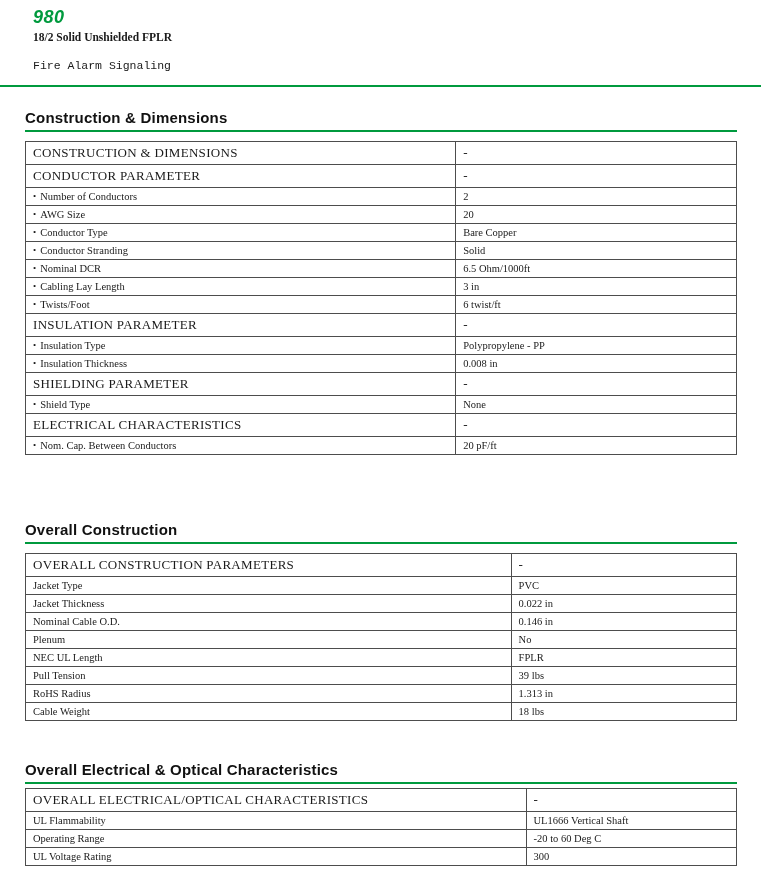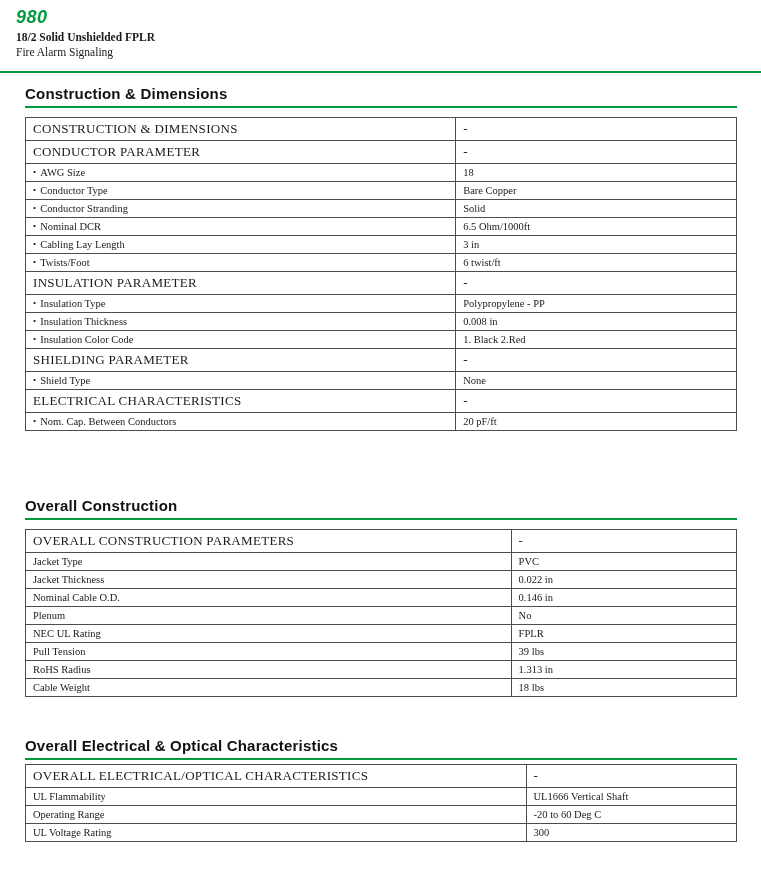--- a/index.html
+++ b/index.html
@@ -7,40 +7,40 @@
   body {
     width: 761px;
     height: 873px;
     font-family: "Liberation Serif", serif;
     color: #1a1a1a;
     overflow: hidden;
   }
   .page { width: 761px; }
 
   
-  .product-header { padding: 7px 24px 0 16px; }
+  .product-header { padding: 7px 24px 0 33px; }
   .product-number {
     font-family: "Liberation Sans", sans-serif;
     font-weight: bold;
     font-style: italic;
     font-size: 18px;
     color: var(--accent, #009a3e);
     letter-spacing: 0.5px;
   }
   .product-subtitle { font-size: 11.5px; margin-top: 3px; font-weight: bold; }
-  .product-description { font-size: 11.5px; margin-top: 3px; }
+  .product-description { font-size: 11.5px; margin-top: 16px; font-family: Liberation Mono, monospace; }
   .top-rule {
     margin-top: 13px;
     width: 761px;
     border-top: 2px solid var(--accent, #009a3e);
   }
 
   
   .content { padding: 0 24px 0 25px; }
-  .spec-section { margin-top: 12px; }
+  .spec-section { margin-top: 22px; }
   .spec-section:nth-of-type(2) { margin-top: 66px; }
   .spec-section:nth-of-type(3) { margin-top: 40px; }
   .section-heading {
     font-family: "Liberation Sans", sans-serif;
     font-weight: bold;
     font-size: 15px;
     color: #111;
     letter-spacing: 0.2px;
     padding-bottom: 4px;
     border-bottom: 2px solid var(--accent, #009a3e);
@@ -102,22 +102,26 @@
           <tbody>
             <tr class="row-header">
               <td class="label-cell">CONSTRUCTION &amp; DIMENSIONS</td>
               <td class="value-cell">-</td>
             </tr>
             <tr class="row-group">
               <td class="label-cell">CONDUCTOR PARAMETER</td>
               <td class="value-cell">-</td>
             </tr>
             <tr class="row-item">
+              <td class="label-cell"><span class="bullet">•</span>Number of Conductors</td>
+              <td class="value-cell">2</td>
+            </tr>
+            <tr class="row-item">
               <td class="label-cell"><span class="bullet">•</span>AWG Size</td>
-              <td class="value-cell">18</td>
+              <td class="value-cell">20</td>
             </tr>
             <tr class="row-item">
               <td class="label-cell"><span class="bullet">•</span>Conductor Type</td>
               <td class="value-cell">Bare Copper</td>
             </tr>
             <tr class="row-item">
               <td class="label-cell"><span class="bullet">•</span>Conductor Stranding</td>
               <td class="value-cell">Solid</td>
             </tr>
             <tr class="row-item">
@@ -136,24 +140,20 @@
               <td class="label-cell">INSULATION PARAMETER</td>
               <td class="value-cell">-</td>
             </tr>
             <tr class="row-item">
               <td class="label-cell"><span class="bullet">•</span>Insulation Type</td>
               <td class="value-cell">Polypropylene - PP</td>
             </tr>
             <tr class="row-item">
               <td class="label-cell"><span class="bullet">•</span>Insulation Thickness</td>
               <td class="value-cell">0.008 in</td>
-            </tr>
-            <tr class="row-item">
-              <td class="label-cell"><span class="bullet">•</span>Insulation Color Code</td>
-              <td class="value-cell">1. Black 2.Red</td>
             </tr>
             <tr class="row-group">
               <td class="label-cell">SHIELDING PARAMETER</td>
               <td class="value-cell">-</td>
             </tr>
             <tr class="row-item">
               <td class="label-cell"><span class="bullet">•</span>Shield Type</td>
               <td class="value-cell">None</td>
             </tr>
             <tr class="row-group">
@@ -189,21 +189,21 @@
             </tr>
             <tr class="row-item">
               <td class="label-cell">Nominal Cable O.D.</td>
               <td class="value-cell">0.146 in</td>
             </tr>
             <tr class="row-item">
               <td class="label-cell">Plenum</td>
               <td class="value-cell">No</td>
             </tr>
             <tr class="row-item">
-              <td class="label-cell">NEC UL Rating</td>
+              <td class="label-cell">NEC UL Length</td>
               <td class="value-cell">FPLR</td>
             </tr>
             <tr class="row-item">
               <td class="label-cell">Pull Tension</td>
               <td class="value-cell">39 lbs</td>
             </tr>
             <tr class="row-item">
               <td class="label-cell">RoHS Radius</td>
               <td class="value-cell">1.313 in</td>
             </tr>

